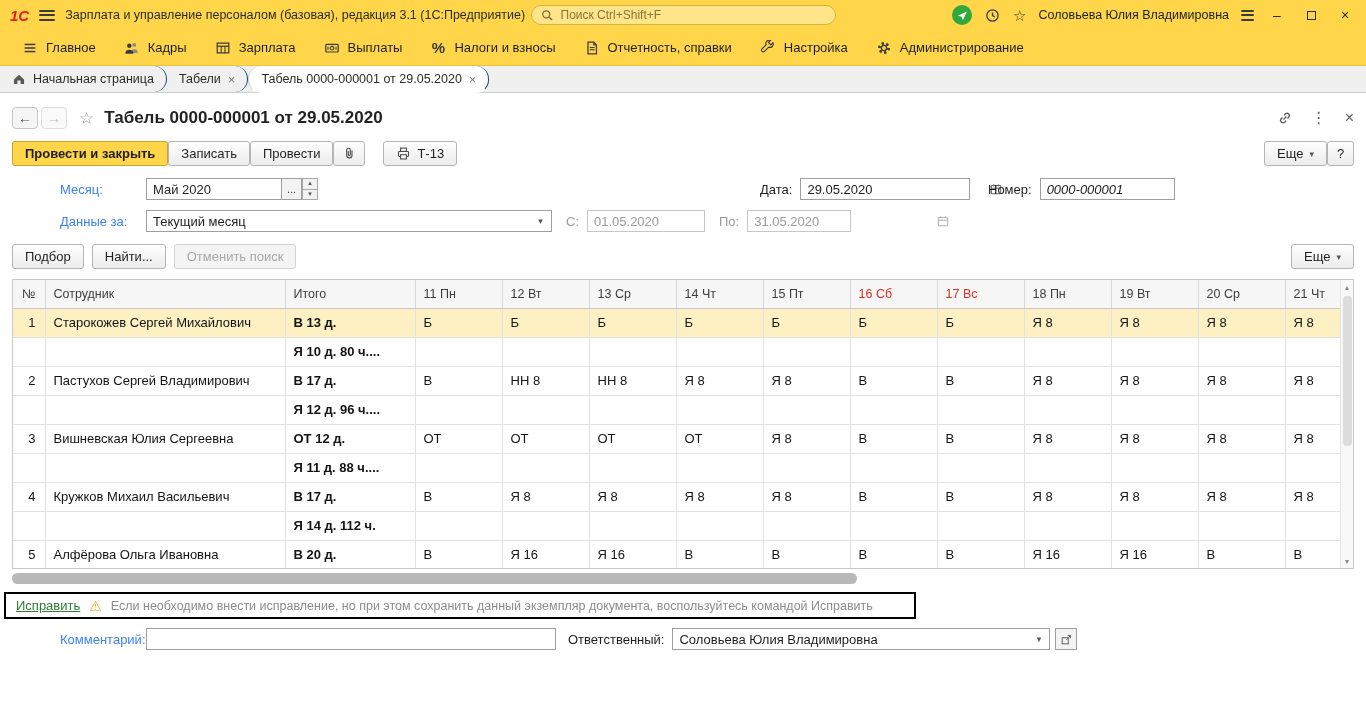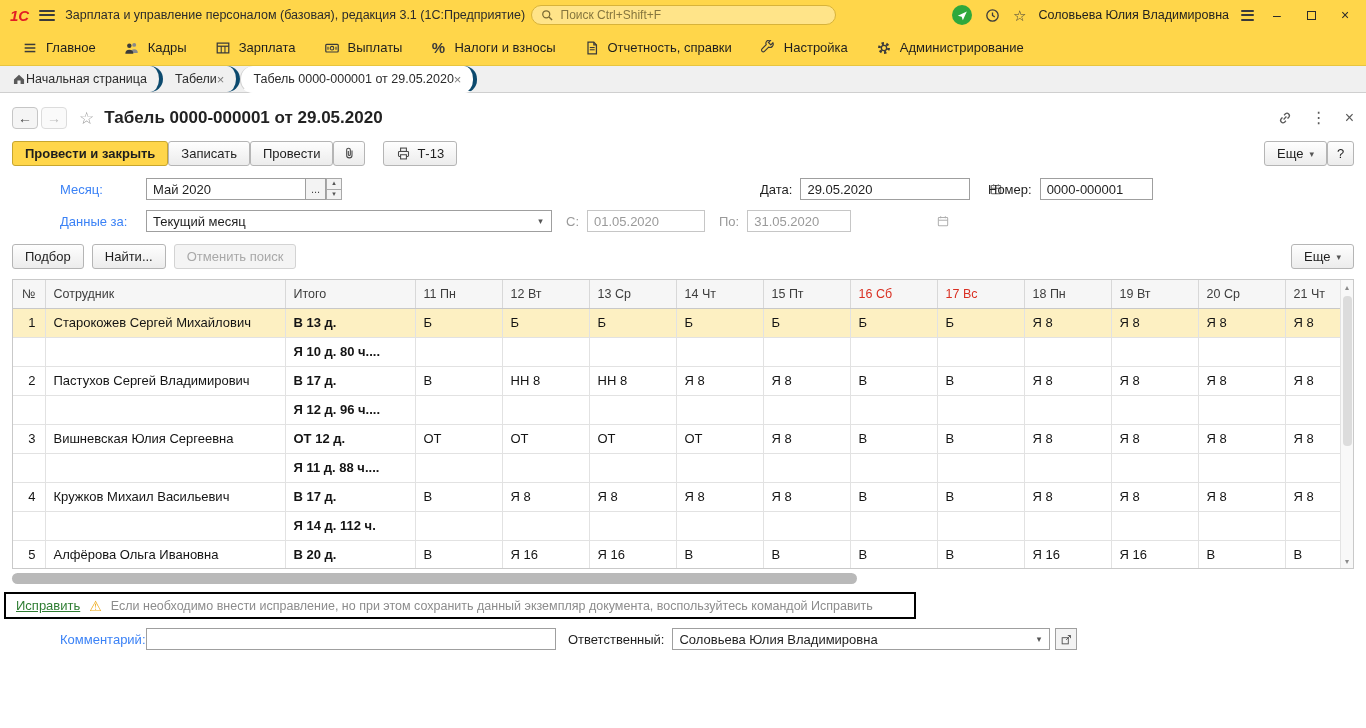--- a/index.html
+++ b/index.html
@@ -25,21 +25,21 @@
   .winbtn {width:22px;text-align:center;font-size:14px;color:#2b2b2b;cursor:pointer;line-height:1;}
   .winbtn.maxi i {display:inline-block;width:9px;height:9px;border:1.5px solid #2b2b2b;}
 
   
   .menubar {height:36px;background:#ffd64a;border-bottom:1px solid #e8c53f;display:flex;align-items:center;padding:0 8px;}
   .menu-item {display:flex;align-items:center;gap:8px;padding:0 14px;height:100%;cursor:pointer;font-size:13px;color:#1e1e1e;white-space:nowrap;}
   .pct {width:16px;text-align:center;font-weight:bold;font-size:15px;color:#3a3a3a;line-height:1;}
 
   
   .tabbar {height:27px;background:#f0f0f0;border-bottom:1px solid #cfcfcf;display:flex;align-items:stretch;font-size:12.5px;}
-  .tab {display:flex;align-items:center;padding:0 12px;border-right:4px solid #0c4a6e;color:#2b2b2b;cursor:pointer;white-space:nowrap;border-radius:13px;}
+  .tab {display:flex;align-items:center;gap:7px;padding:0 12px;border-right:1px solid #0c4a6e;color:#2b2b2b;cursor:pointer;white-space:nowrap;border-radius:13px;}
   .tab.active {background:#fff;border-left:1px solid #cfcfcf;margin-bottom:-1px;border-bottom:1px solid #fff;}
   .tab-close {color:#7a7a7a;font-size:13px;line-height:1;cursor:pointer;}
 
   
   .doc {background:#fff;}
   .doc-header {display:flex;align-items:center;padding:10px 12px 0 12px;height:40px;}
   .navbtn {width:26px;height:22px;border:1px solid #c6c6c6;background:#f5f5f5;border-radius:4px;
     display:flex;align-items:center;justify-content:center;color:#4a4a4a;font-size:14px;cursor:pointer;}
   .navbtn.disabled {color:#bdbdbd;background:#fafafa;border-color:#dcdcdc;}
   .doc-star {font-size:17px;color:#9a9a9a;margin:0 10px 0 12px;cursor:pointer;line-height:1;}
@@ -275,21 +275,21 @@
     <span class="tb-spacer"></span>
     <button class="btn">
       <span>Еще</span>
       <span class="dd">▾</span>
     </button>
     <button class="btn iconbtn" style="width:27px;">?</button>
   </div>
 
   <div class="frow">
     <span class="lbl">Месяц:</span>
-    <input class="inp" style="width: 160px;" value="Май 2020">
+    <input class="inp" style="width: 136px;" value="Май 2020">
     <button class="dotsbtn">...</button>
     <span class="spin">
       <b>▴</b>
       <b>▾</b>
     </span>
     <div class="date-group">
       <span>Дата:</span>
       <span class="iwrap" style="width:170px;">
         <input style="flex: 1 1 0%;" value="29.05.2020">
         <span class="cbtn">
@@ -297,21 +297,21 @@
             <rect x="3" y="4.5" width="12" height="10.5" rx="1" fill="none" stroke="#666" stroke-width="1.3"></rect>
             <line x1="3" y1="8" x2="15" y2="8" stroke="#666" stroke-width="1.3"></line>
             <line x1="6" y1="3" x2="6" y2="5.5" stroke="#666" stroke-width="1.3"></line>
             <line x1="12" y1="3" x2="12" y2="5.5" stroke="#666" stroke-width="1.3"></line>
           </svg>
         </span>
       </span>
     </div>
     <div class="num-group">
       <span>Номер:</span>
-      <input class="inp" style="width: 113px;" value="0000-000001">
+      <input class="inp" style="width: 135px; font-style: italic;" value="0000-000001">
     </div>
   </div>
 
   <div class="frow" style="margin-top:10px;">
     <span class="lbl">Данные за:</span>
     <span class="iwrap" style="width:406px;">
       <input style="flex: 1 1 0%;" value="Текущий месяц">
       <span class="cbtn">▾</span>
     </span>
     <span class="dimtext" style="margin-left:14px;">С:</span>

